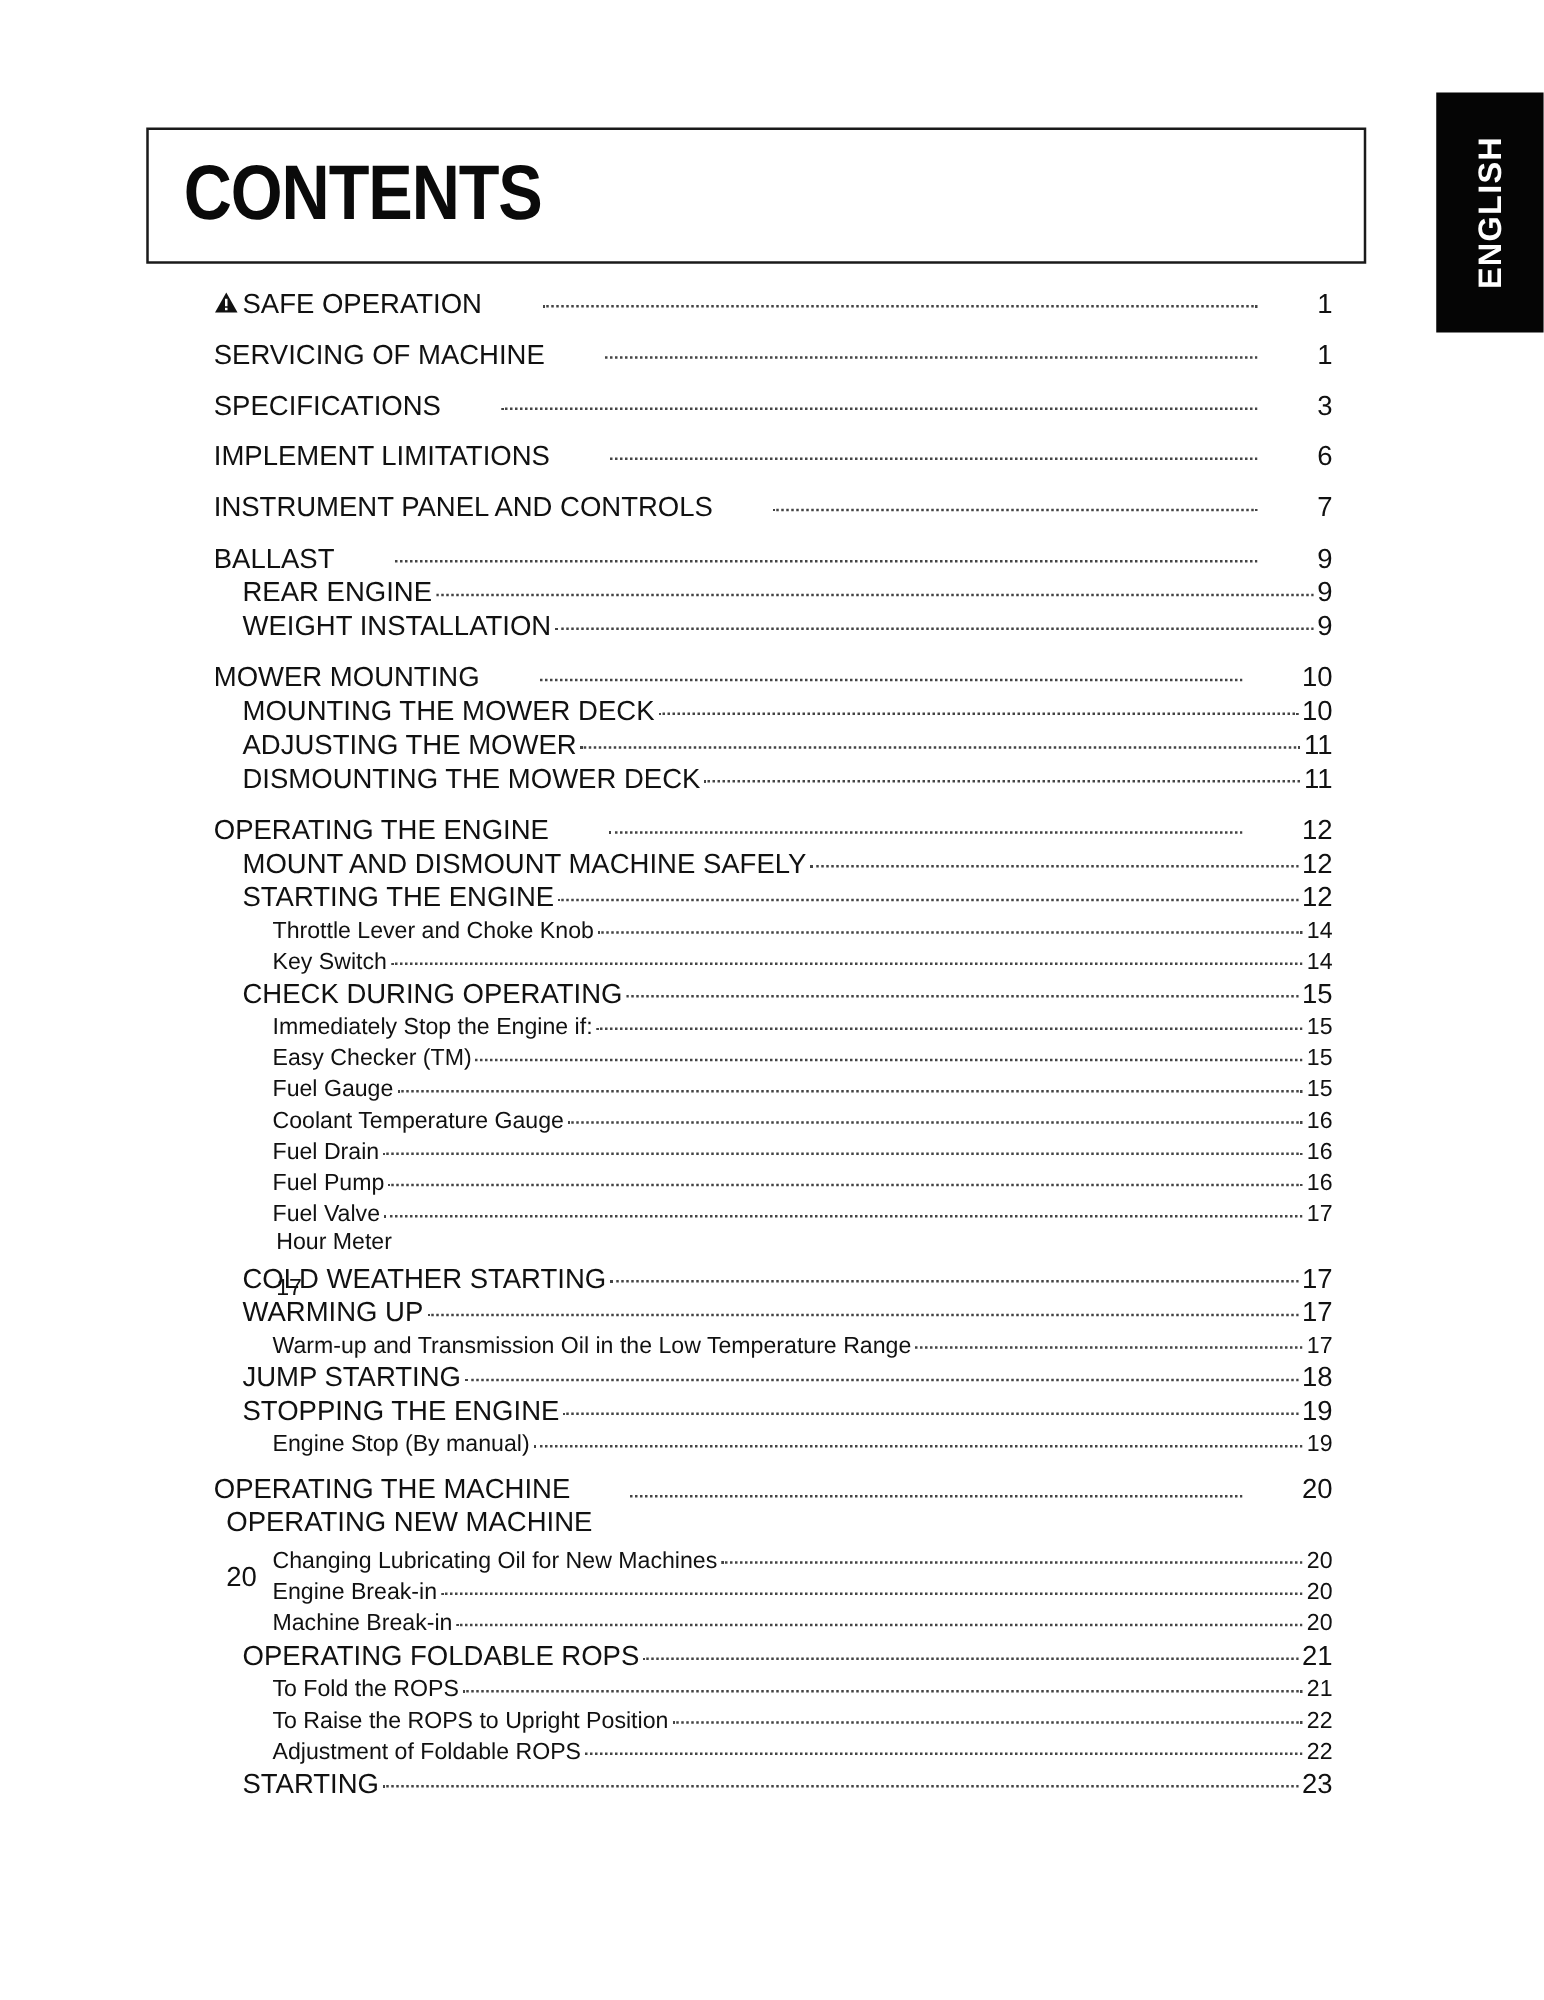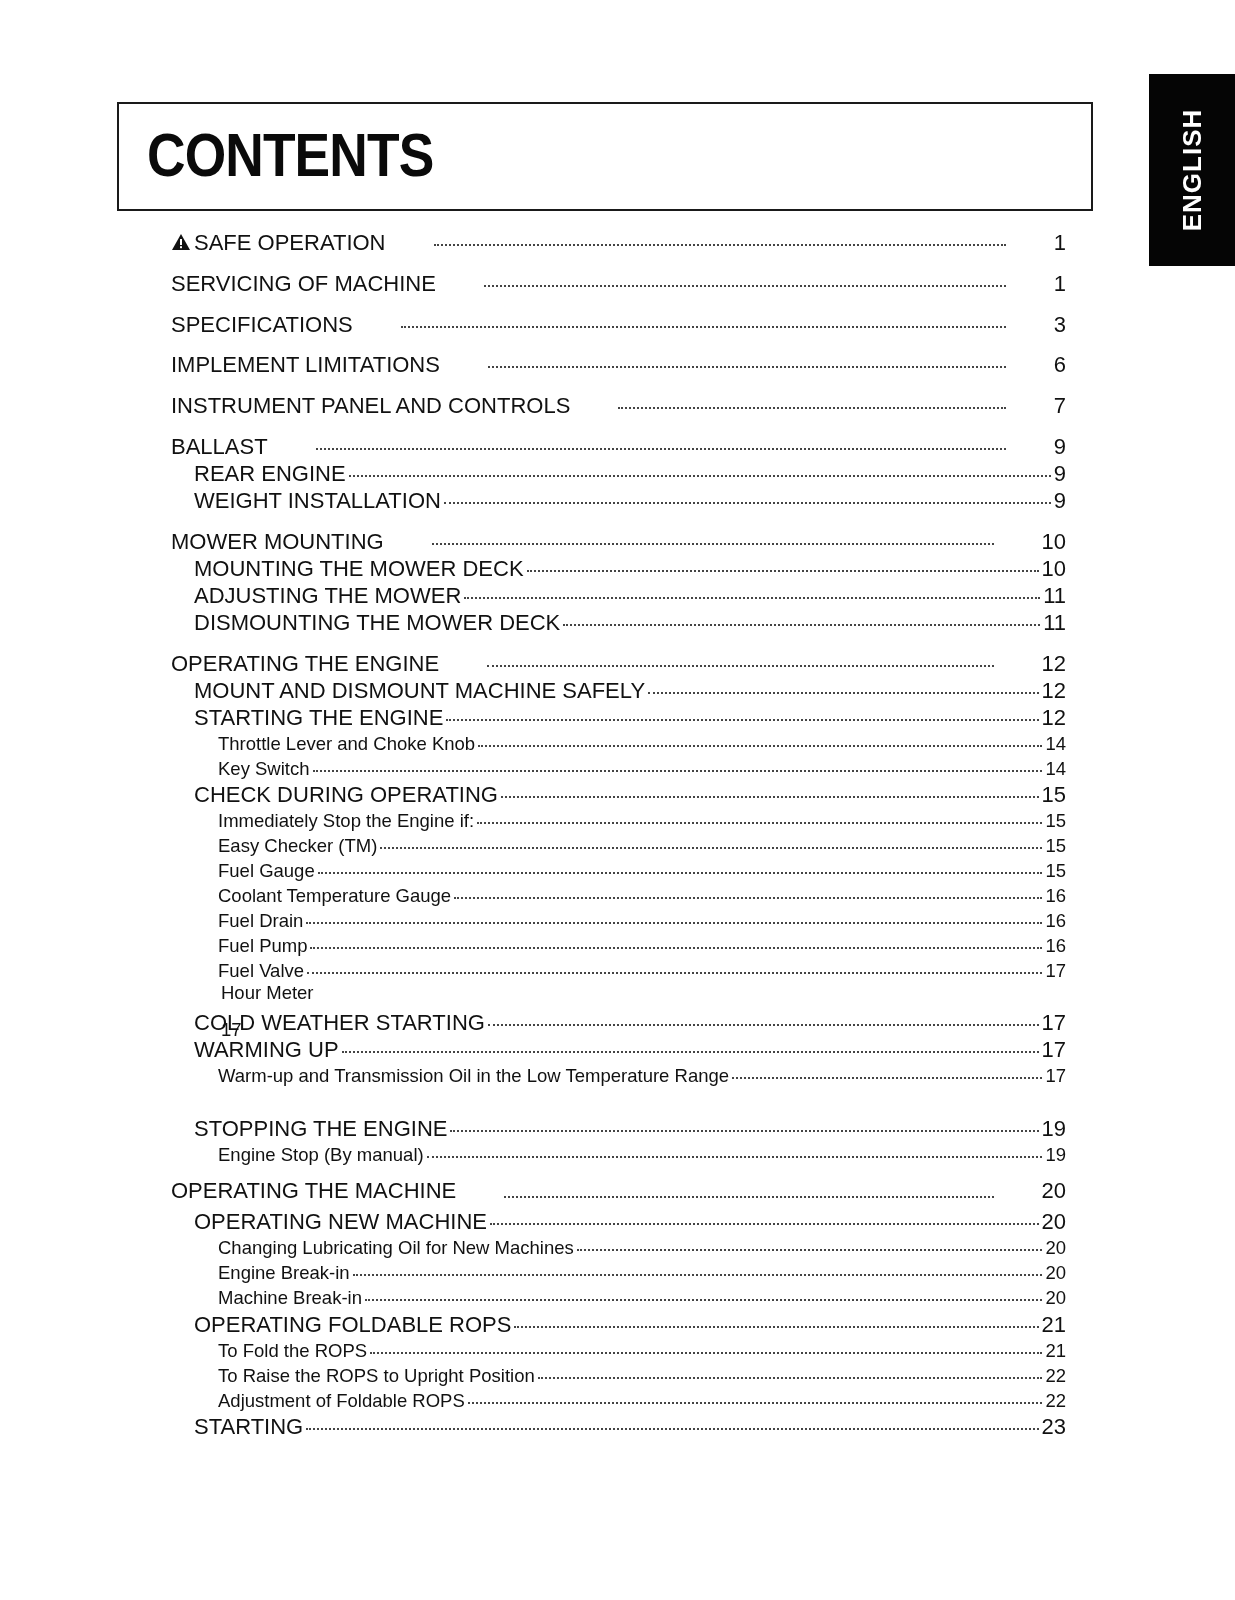--- a/index.html
+++ b/index.html
@@ -257,36 +257,41 @@
     <div class="toc-row lvl2" style="left: 194px; width: 872px; top: 1034.96px;">
       <span class="label"><span>WARMING UP</span></span>
       <span class="leader"></span>
       <span class="page">17</span>
     </div>
     <div class="toc-row lvl3" style="left: 218px; width: 848px; top: 1063.83px;">
       <span class="label"><span>Warm-up and Transmission Oil in the Low Temperature Range</span></span>
       <span class="leader"></span>
       <span class="page">17</span>
     </div>
+    <div class="toc-row lvl2" style="left: 194px; width: 872px; top: 1086.96px;">
+      <span class="label"><span>JUMP STARTING</span></span>
+      <span class="leader"></span>
+      <span class="page">18</span>
+    </div>
     <div class="toc-row lvl2" style="left: 194px; width: 872px; top: 1113.96px;">
       <span class="label"><span>STOPPING THE ENGINE</span></span>
       <span class="leader"></span>
       <span class="page">19</span>
     </div>
     <div class="toc-row lvl3" style="left: 218px; width: 848px; top: 1142.83px;">
       <span class="label"><span>Engine Stop (By manual)</span></span>
       <span class="leader"></span>
       <span class="page">19</span>
     </div>
     <div class="toc-row lvl1" style="left: 171px; width: 895px; top: 1179.96px; align-items: flex-end;">
       <span class="label"><span>OPERATING THE MACHINE</span></span>
       <span class="leader"></span>
       <span class="page">20</span>
     </div>
-    <div class="toc-row lvl2" style="left: 194px; width: 872px; top: 1206.96px;">
+    <div class="toc-row lvl2" style="left: 178px; width: 872px; top: 1206.96px; flex-direction: column;">
       <span class="label"><span>OPERATING NEW MACHINE</span></span>
       <span class="leader"></span>
       <span class="page">20</span>
     </div>
     <div class="toc-row lvl3" style="left: 218px; width: 848px; top: 1235.83px;">
       <span class="label"><span>Changing Lubricating Oil for New Machines</span></span>
       <span class="leader"></span>
       <span class="page">20</span>
     </div>
     <div class="toc-row lvl3" style="left: 218px; width: 848px; top: 1260.83px;">

